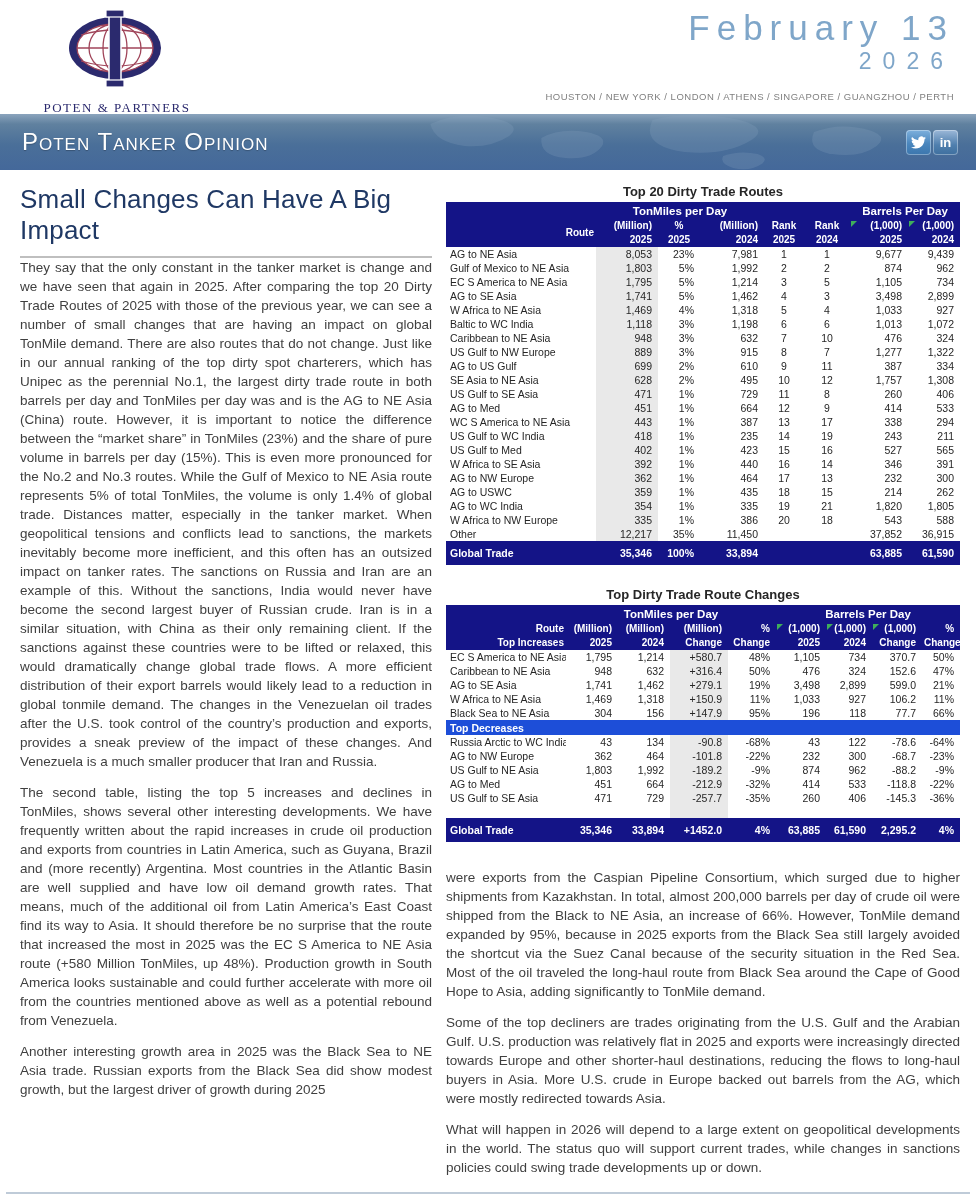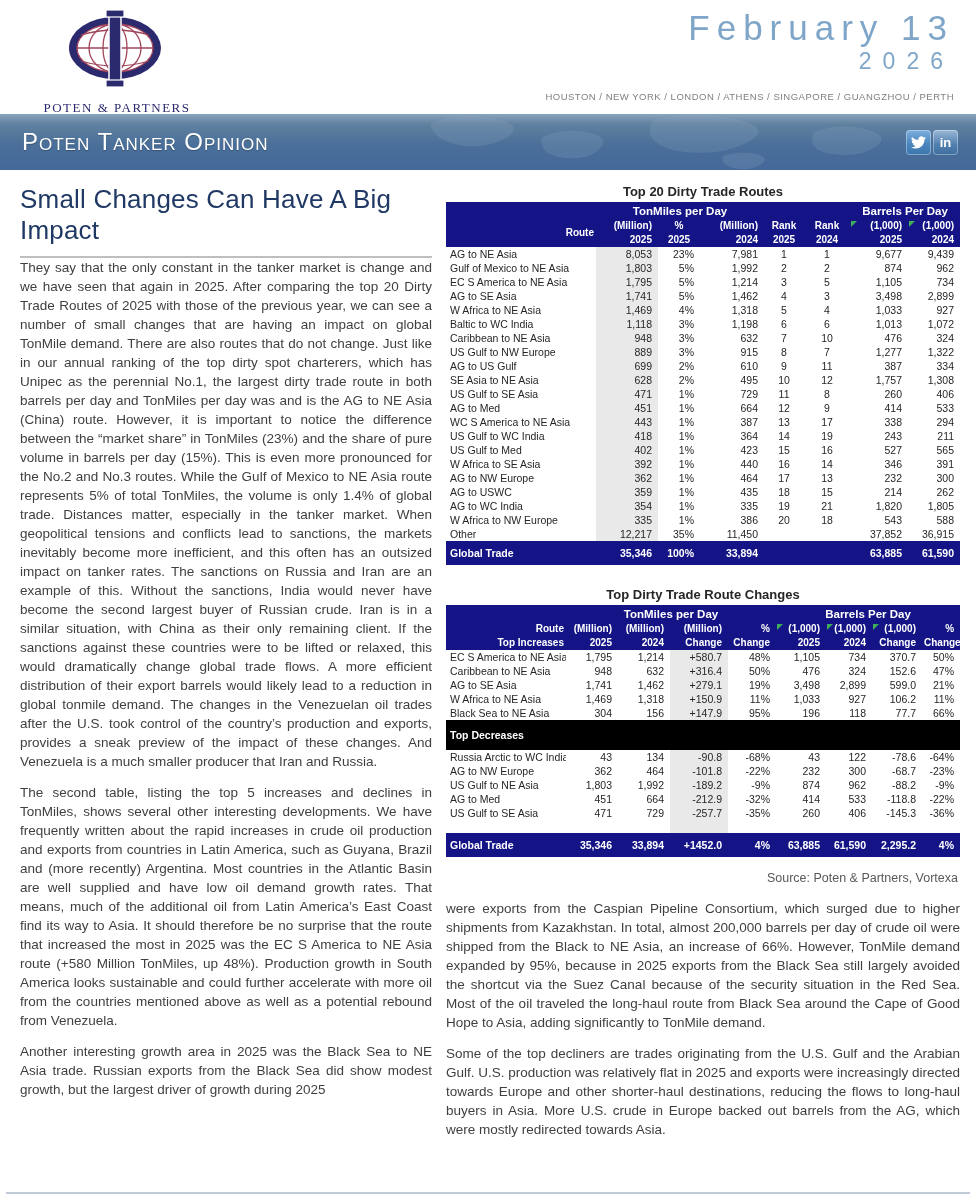--- a/index.html
+++ b/index.html
@@ -48,21 +48,21 @@
   .h-num, .h-pct { text-align:right; padding-right:6px; }
   .h-rank { text-align:center; }
   .xl { position:relative; }
   .xl::before { content:""; position:absolute; left:1px; top:2px; border:3px solid transparent; border-left-color:#3fae5a; border-top-color:#3fae5a; }
   td.c-route { text-align:left; padding-left:4px; color:#262626; }
   td.c-num { text-align:right; padding-right:6px; color:#262626; }
   td.c-pct { text-align:right; padding-right:6px; color:#262626; }
   td.c-rank { text-align:center; color:#262626; }
   td.c-shade { background:#e9e9e9; }
   tbody.t-total td { background:#141487; color:#fff; font-weight:bold; height:24px; }
-  tr.band td { background:#000000; color:#fff; font-weight:bold; text-align:left; padding-left:4px; height:30px; }
+  tr.band td { background:#1d4ed8; color:#fff; font-weight:bold; text-align:left; padding-left:4px; height:15px; }
   tr.spacer td { height:13px; }
   .src-line { text-align:right; font-size:12.5px; color:#595959; margin:-12px 2px 14px 0; }
 
   
   .footer-rule { position:absolute; left:6px; right:6px; bottom:6px; border-top:2px solid #bfcbd8; }
 </style>
 </head>
 <body>
 
 <div class="page">
@@ -295,21 +295,21 @@
                 <td class="c-num">387</td>
                 <td class="c-rank">13</td>
                 <td class="c-rank">17</td>
                 <td class="c-num">338</td>
                 <td class="c-num">294</td>
               </tr>
               <tr>
                 <td class="c-route">US Gulf to WC India</td>
                 <td class="c-num c-shade">418</td>
                 <td class="c-pct">1%</td>
-                <td class="c-num">364</td>
+                <td class="c-num">235</td>
                 <td class="c-rank">14</td>
                 <td class="c-rank">19</td>
                 <td class="c-num">243</td>
                 <td class="c-num">211</td>
               </tr>
               <tr>
                 <td class="c-route">US Gulf to Med</td>
                 <td class="c-num c-shade">402</td>
                 <td class="c-pct">1%</td>
                 <td class="c-num">423</td>
@@ -578,21 +578,21 @@
                 <td class="c-pct">4%</td>
                 <td class="c-num">63,885</td>
                 <td class="c-num">61,590</td>
                 <td class="c-num">2,295.2</td>
                 <td class="c-pct">4%</td>
               </tr>
             </tbody>
         </table>
       </div>
 
-      <div class="src-line">Source: Poten &amp; Partners, Vortexa</div>
 
       <p class="body-p">were exports from the Caspian Pipeline Consortium, which surged due to higher shipments from Kazakhstan.  In total, almost 200,000 barrels per day of crude oil were shipped from the Black to NE Asia, an increase of 66%.  However, TonMile demand expanded by 95%, because in 2025 exports from the Black Sea still largely avoided the shortcut via the Suez Canal because of the security situation in the Red Sea.  Most of the oil traveled the long-haul route from Black Sea around the Cape of Good Hope to Asia, adding significantly to TonMile demand.</p>
       <p class="body-p">Some of the top decliners are trades originating from the U.S. Gulf and the Arabian Gulf.  U.S. production was relatively flat in 2025 and exports were increasingly directed towards Europe and other shorter-haul destinations, reducing the flows to long-haul buyers in Asia.  More U.S. crude in Europe backed out barrels from the AG, which were mostly redirected towards Asia.</p>
+      <p class="body-p">What will happen in 2026 will depend to a large extent on geopolitical developments in the world.  The status quo will support current trades, while changes in sanctions policies could swing trade developments up or down.</p>
     </div>
   </div>
 
   <div class="footer-rule"></div>
 </div>
 
 </body></html>

